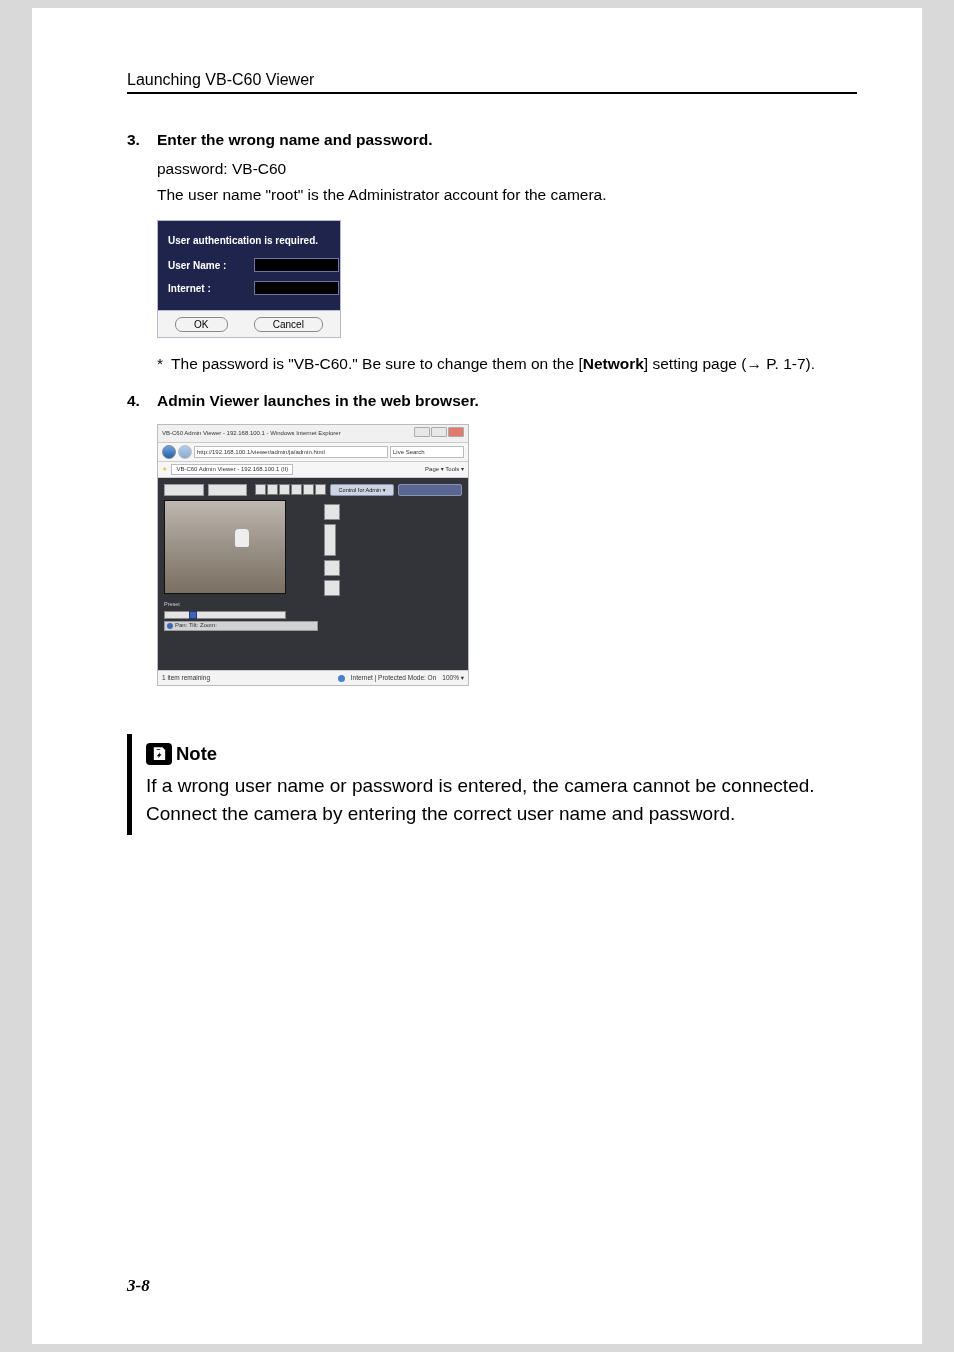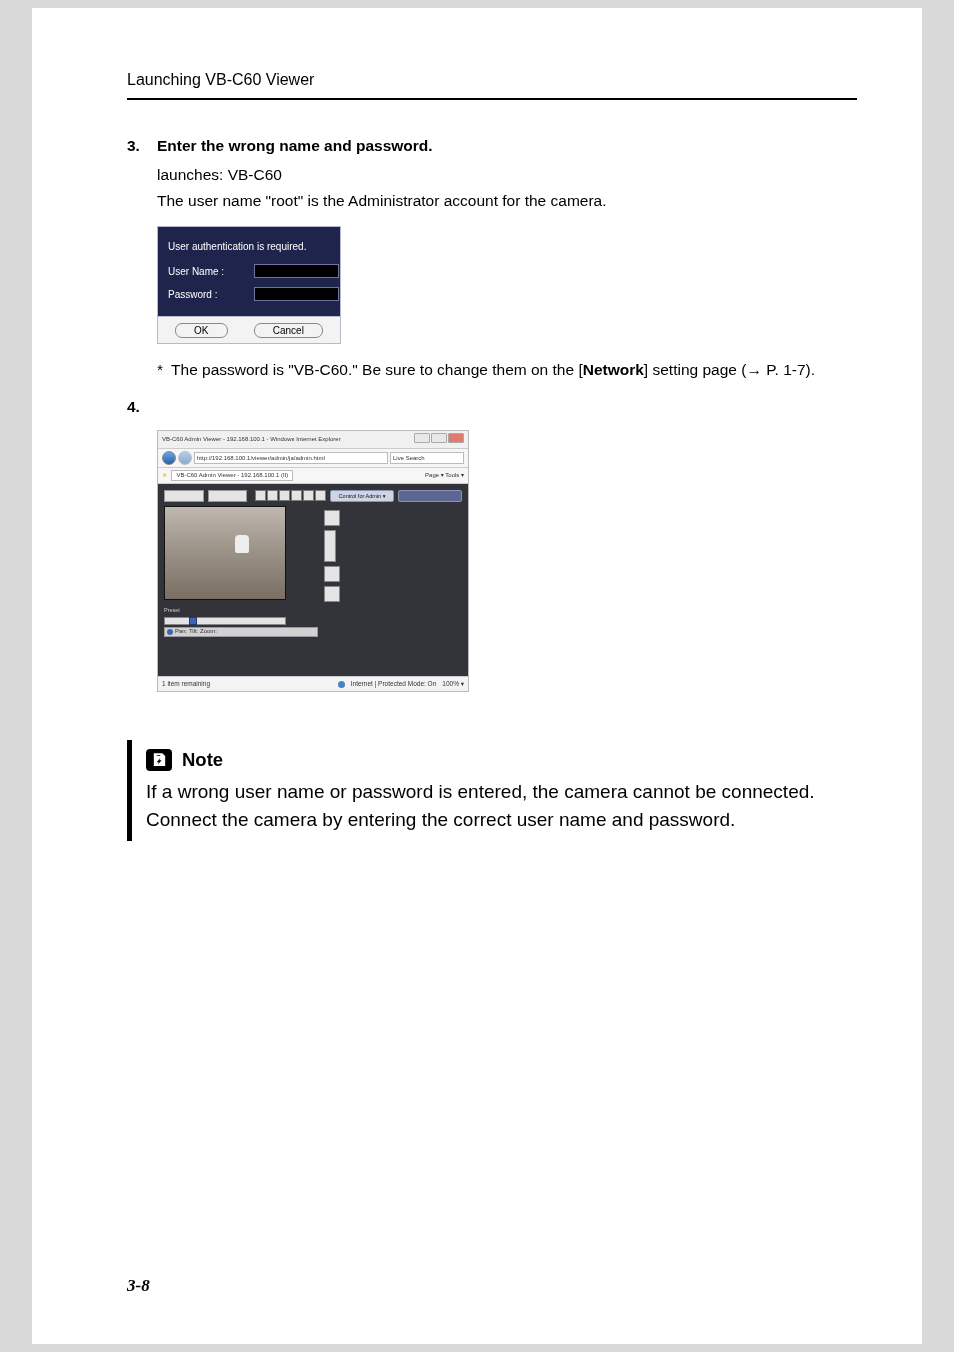--- a/index.html
+++ b/index.html
@@ -15,21 +15,20 @@
     background: #fff;
     width: 890px;
     min-height: 1336px;
     margin: 8px auto;
     box-sizing: border-box;
     padding: 60px 65px 30px 95px;
     position: relative;
   }
   .running-head {
     font-size: 16px;
-    padding-bottom: 6px;
   }
   .thick-rule {
     border: 0;
     border-top: 2.5px solid #000;
     margin: 0 0 34px 0;
   }
   .step {
     display: flex;
     gap: 14px;
     margin-bottom: 6px;
@@ -42,21 +41,21 @@
   }
   .para { margin: 2px 0; }
   .dialog {
     width: 182px;
     background: #1f244d;
     color: #fff;
     font-size: 10px;
     border: 1px solid #b8b9cc;
     margin: 14px 0 14px 0;
   }
-  .dialog-inner { padding: 12px 1px 6px 10px; }
+  .dialog-inner { padding: 12px 1px 6px 10px; font-weight: bold; }
   .dlg-msg { margin-bottom: 10px; }
   .dlg-row { display: flex; align-items: center; margin: 8px 0; gap: 24px; }
   .dlg-label { width: 62px; }
   .dlg-input {
     background: #000;
     height: 12px;
     flex: 1;
     border: 1px solid #6f739d;
   }
   .dlg-btns {
@@ -130,21 +129,21 @@
   .br-infobar .i{ width:6px; height:6px; border-radius:50%; background:#3e68b3; margin-right:2px; }
   .br-status{ display:flex; justify-content:space-between; padding:2px 4px; background:#f3f3f3; border-top:1px solid #ccc; font-size:6.5px; }
   .br-status-right{ display:flex; gap:6px; align-items:center; }
   .br-globe{ width:7px; height:7px; border-radius:50%; background:#4a81c9; }
   .note-block {
     border-left: 5px solid #000;
     padding: 6px 0 6px 14px;
     margin-top: 48px;
   }
   .note-head {
-    display:flex; align-items:center; gap:10px; font-weight:bold; font-size:18.5px; margin-bottom:4px;text-align:right;
+    display:flex; align-items:center; gap:4px; font-weight:bold; font-size:18.5px; margin-bottom:4px;text-align:right;
   }
   .note-icon {
     width:26px; height:22px; background:#000; border-radius:4px; position:relative; display:flex; align-items:center; justify-content:center;
   }
   .note-icon svg{ width:17px; height:17px; }
   .note-text { font-size:19px; }
   .pagenum {
     position:absolute; left:95px; bottom:46px;
     font-style:italic; font-weight:bold; font-size:17px; font-family:"Times New Roman",Times,serif;margin-top:48px;
   }
@@ -155,51 +154,52 @@
 <div class="page">
 
   <div class="running-head">Launching VB-C60 Viewer</div>
   <hr class="thick-rule">
 
   <div class="step">
     <span class="step-num">3.</span>
     <span>Enter the wrong name and password.</span>
   </div>
   <div class="step-body">
-    <div class="para">launches: VB-C60</div>
+    <div class="para">password: VB-C60</div>
     <div class="para">The user name "root" is the Administrator account for the camera.</div>
 
     <div class="dialog">
       <div class="dialog-inner">
         <div class="dlg-msg">User authentication is required.</div>
         <div class="dlg-row">
           <div class="dlg-label">User Name :</div>
           <div class="dlg-input"></div>
         </div>
         <div class="dlg-row">
-          <div class="dlg-label">Password :</div>
+          <div class="dlg-label">Internet :</div>
           <div class="dlg-input"></div>
         </div>
       </div>
       <div class="dlg-btns">
         <button class="dlg-btn">OK</button>
         <button class="dlg-btn">Cancel</button>
       </div>
     </div>
 
     <div class="footnote">
       <span>*</span>
       <span>
         <span>The password is "VB-C60." Be sure to change them on the [</span><span class="emph">Network</span><span>] setting page (</span><span>→</span><span> P. 1-7).</span>
       </span>
     </div>
   </div>
 
   <div class="step">
     <span class="step-num">4.</span>
+    <span>Admin Viewer launches in the web browser.</span>
   </div>
 
   <div class="browser">
     <div class="br-titlebar">
       <span>VB-C60 Admin Viewer - 192.168.100.1 - Windows Internet Explorer</span>
       <span class="br-wbtns"><span></span><span></span><span style="background:#e07a6f"></span></span>
     </div>
     <div class="br-addr">
       <span class="br-nav"></span>
       <span class="br-nav" style="opacity:.5"></span>

